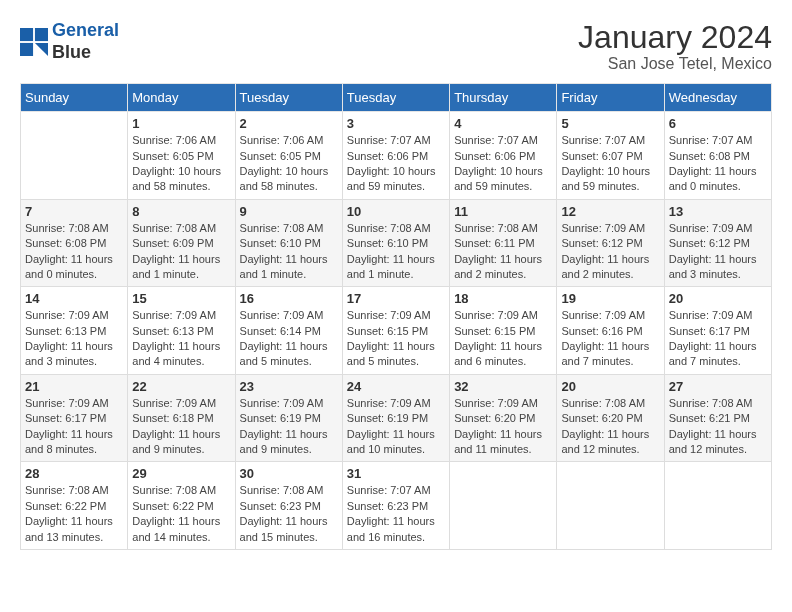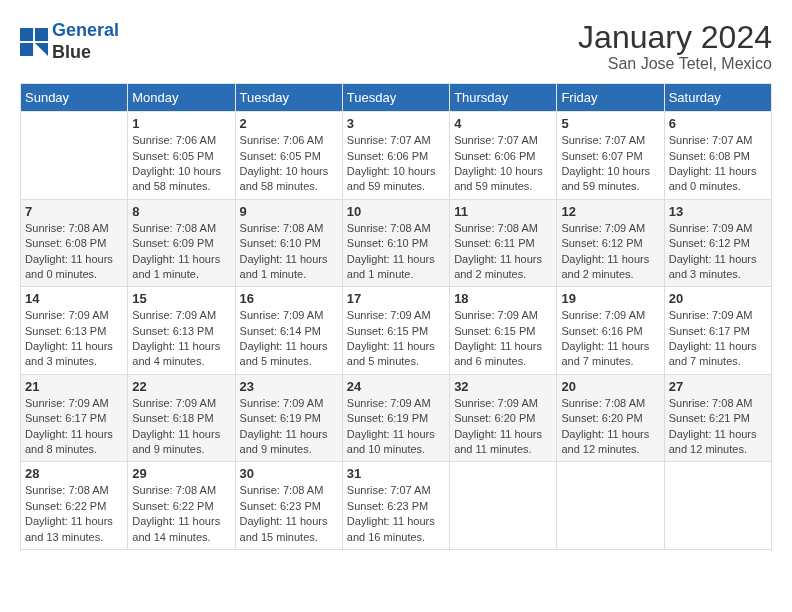--- a/index.html
+++ b/index.html
@@ -115,21 +115,21 @@
 
 <table>
   <thead>
     <tr>
     <th>Sunday</th>
         <th>Monday</th>
         <th>Tuesday</th>
         <th>Tuesday</th>
         <th>Thursday</th>
         <th>Friday</th>
-        <th>Saturday</th>
+        <th>Wednesday</th>
       </tr>
   </thead>
   <tbody id="calendar-body">
   <tr>
         <td></td>
         <td>
           <span class="day-num">1</span>
           <div class="day-info" style="white-space: pre-line;">Sunrise: 7:06 AM
 Sunset: 6:05 PM
 Daylight: 10 hours

